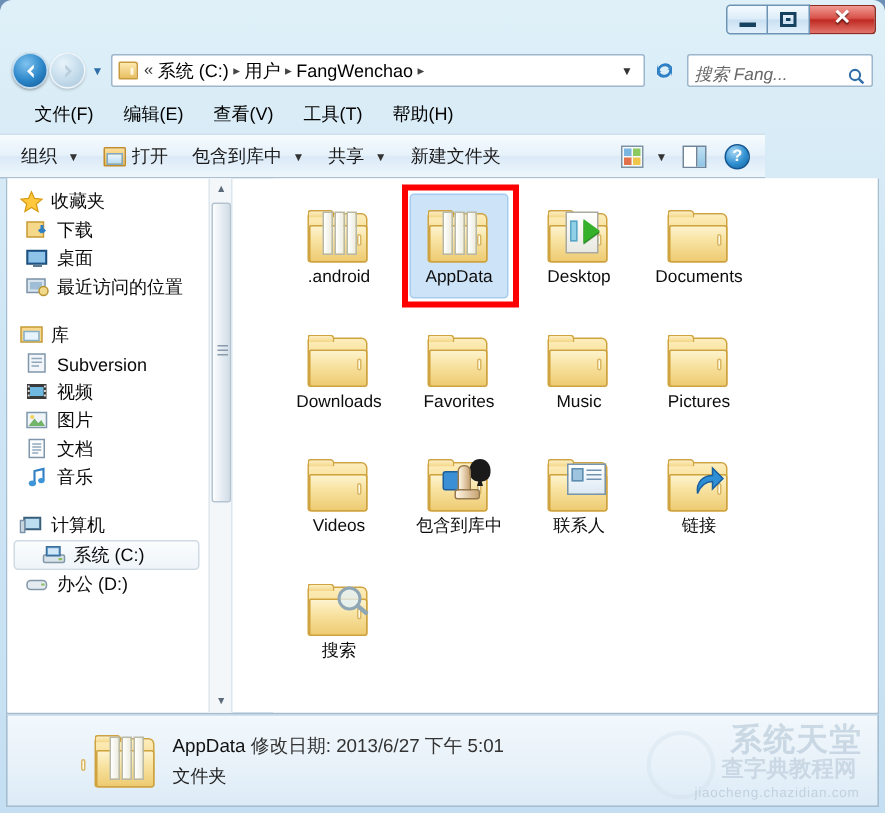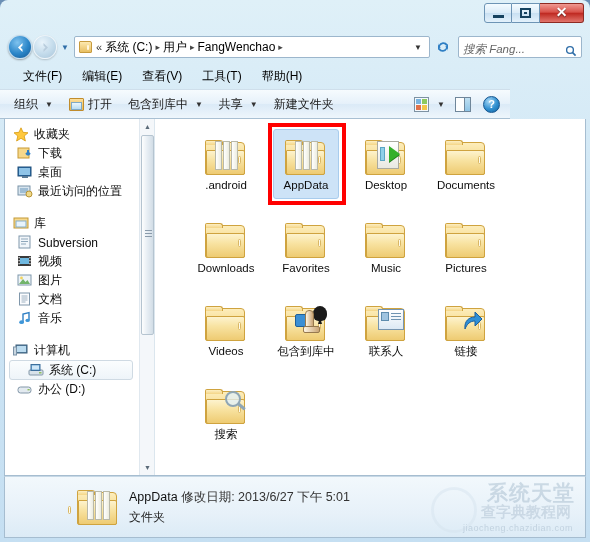--- a/index.html
+++ b/index.html
@@ -265,21 +265,21 @@
   .mag{
     left:20px; top:2px; width:16px; height:16px; border:2px solid #8fa6b5;
     border-radius:50%; background:rgba(225,240,250,.75);
   }
   .mag-h{ left:32px; top:16px; width:9px; height:3px; background:#8fa6b5; transform:rotate(40deg); border-radius:1px;}
   
   .statusbar{
     position:absolute; left:4px; top:476px; width:582px; height:62px;
     background:linear-gradient(to bottom,#f2f8fc 0%,#e7f1f9 60%,#dcebf6 100%);
     border:1px solid #a6bdd0; border-top:1px solid #c6d8e6;
-    display:flex; align-items:center; padding:0 24px;
+    display:flex; align-items:center; padding:0 10px;
   }
   .st-folder{ width:40px; height:34px; position:relative; margin:0 12px 0 48px; flex:none;}
   .st-text{ display:flex; flex-direction:column; gap:3px; }
   .st-line1{ font-size:12.5px; color:#111; }
   .st-line1 b{ font-weight:normal; }
   .st-line1 .meta{ color:#333; }
   .st-line2{ font-size:12px; color:#222; }
   
   .watermark{
     position:absolute; right:4px; bottom:2px; width:160px; height:62px;

